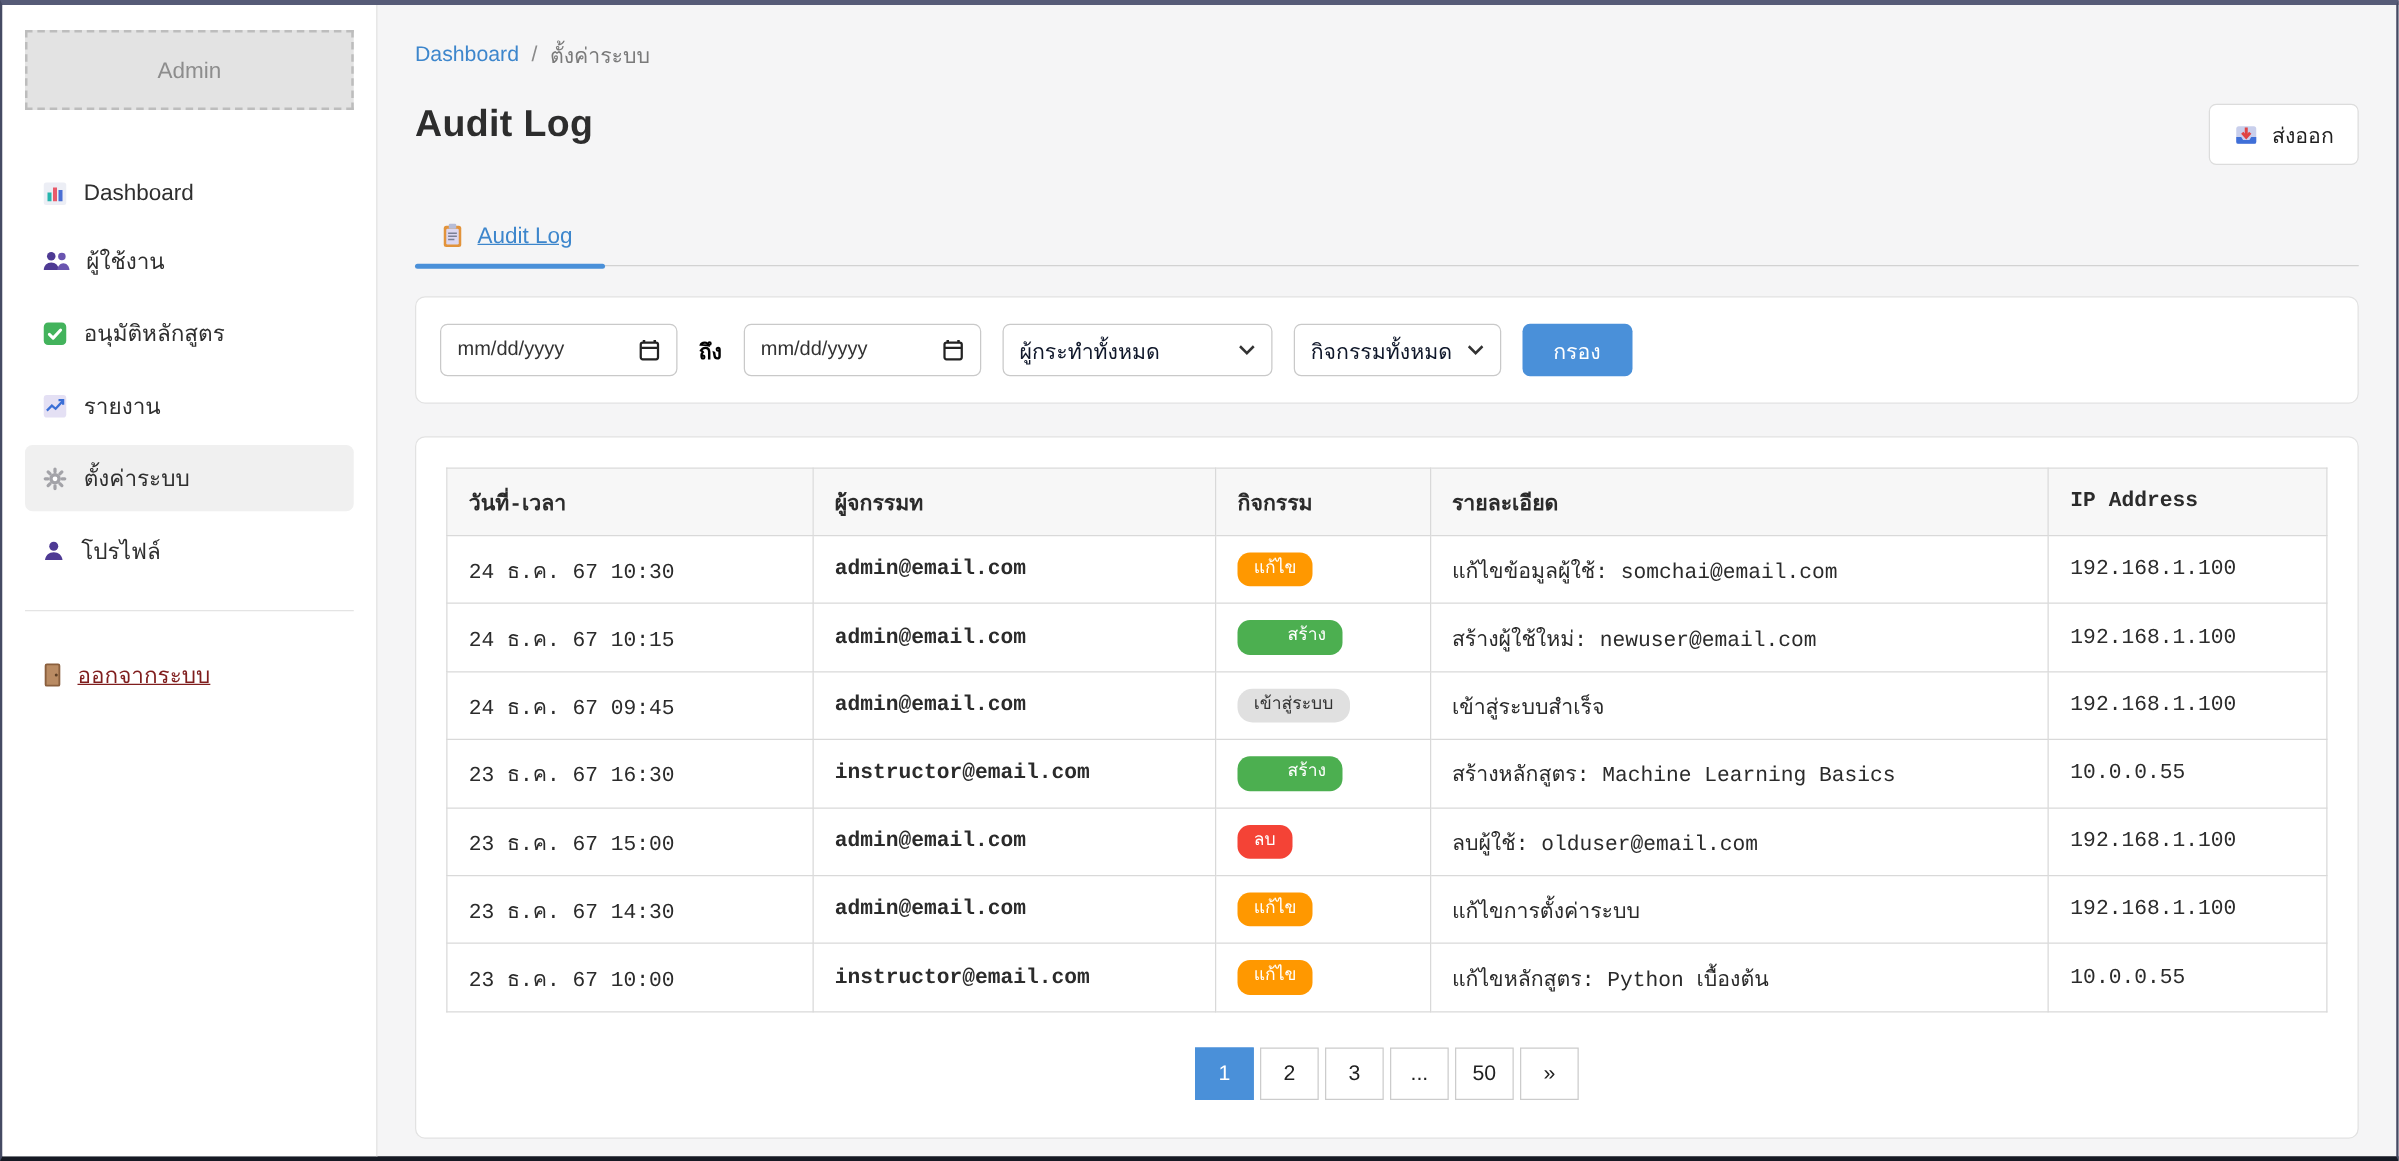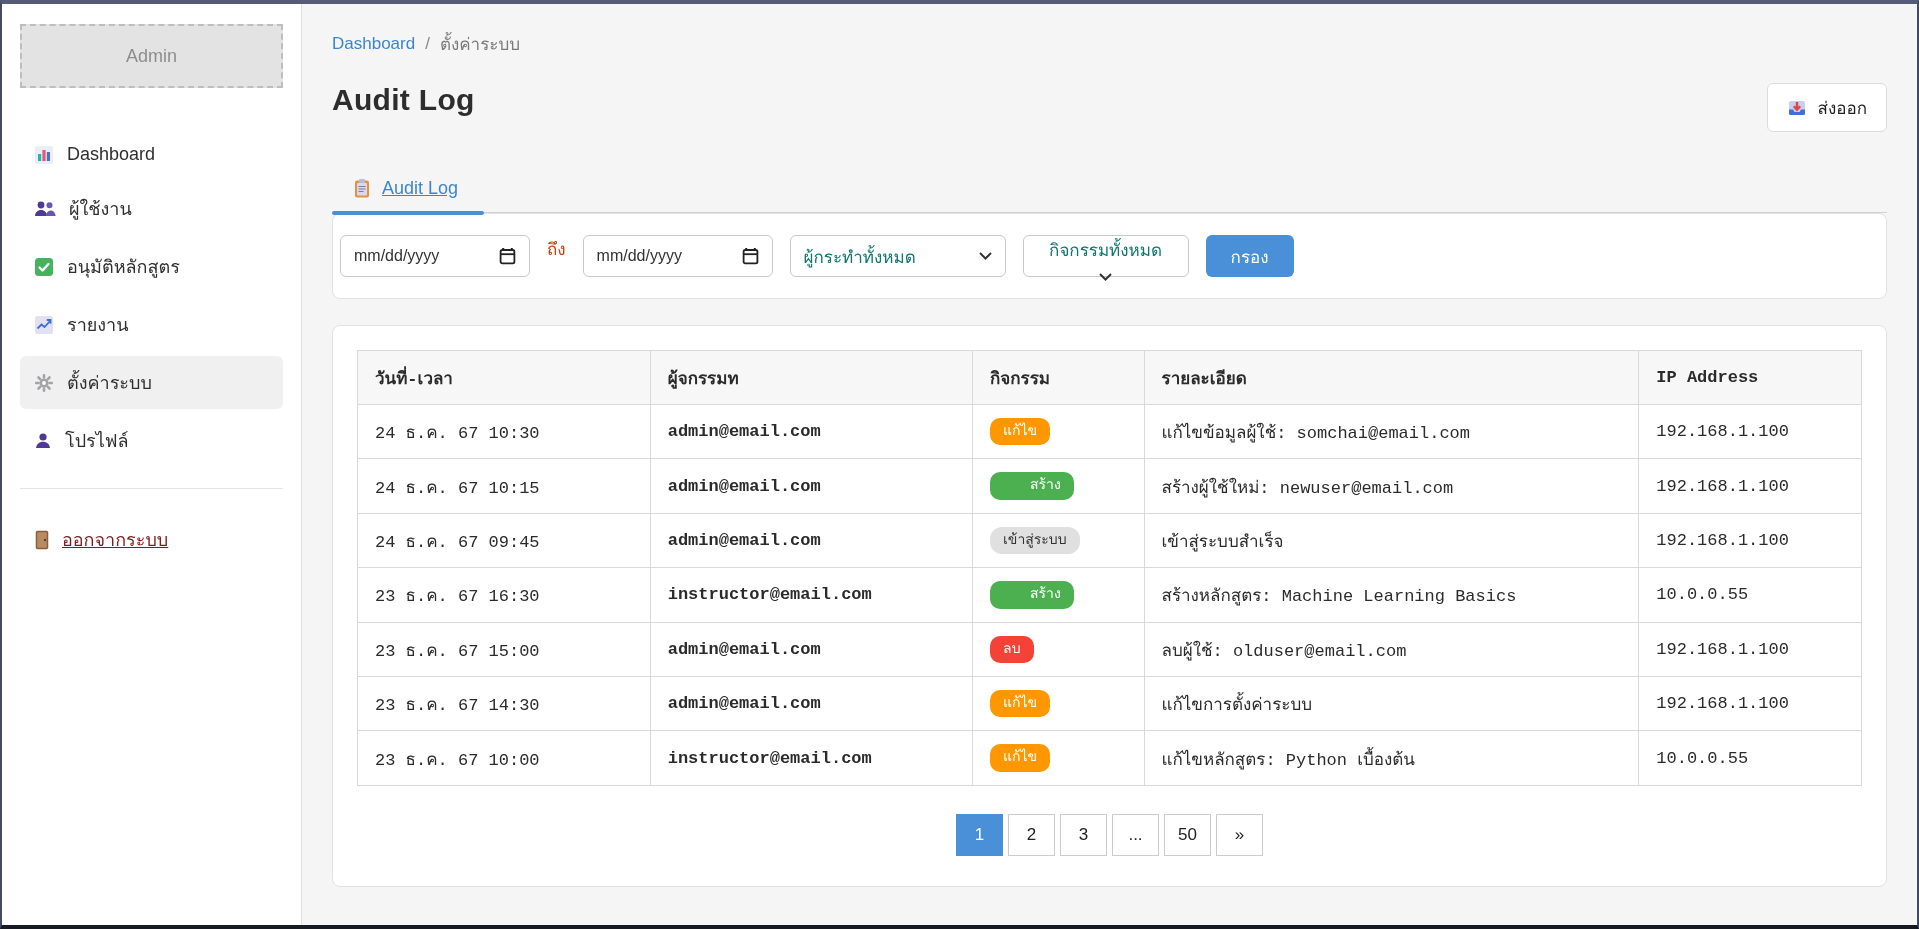--- a/index.html
+++ b/index.html
@@ -29,28 +29,28 @@
   h1{margin:0;font-size:30px;color:#2d2d2d;font-weight:bold;letter-spacing:0.3px;}
   .export-btn{display:flex;align-items:center;gap:11px;background:#fff;border:1px solid #dcdcdc;
               border-radius:6px;padding:10px 19px;font-size:17px;color:#1f1f1f;cursor:pointer;}
   
   .tabbar{margin-top:36px;border-bottom:1px solid #d2d2d2;display:flex;}
   .tab{display:flex;align-items:center;gap:10px;padding:10px 26px 13px 20px;position:relative;cursor:pointer;}
   .tab.active::after{content:'';position:absolute;left:0;right:0;bottom:-2.5px;height:4px;background:#4a90d9;border-radius:2px;}
   .tab a{color:#3d86cc;font-size:18px;text-decoration:underline;}
   
   .card{background:#fff;border:1px solid #e2e2e2;border-radius:8px;box-sizing:border-box;}
-  .filter-card{padding:21px 7px;display:flex;align-items:flex-start;gap:17px;}
+  .filter-card{margin-top:24px;padding:21px 19px;display:flex;align-items:center;gap:17px;}
   .date-input{width:190px;height:42px;border:1px solid #c9c9c9;border-radius:6px;display:flex;align-items:center;
               justify-content:space-between;padding:0 13px;font-size:16px;color:#333;box-sizing:border-box;cursor:text;background:#fff;}
-  .to-label{font-size:17px;color:#c2410c;}
+  .to-label{font-size:17px;color:#000000;font-weight:bold;}
   .select{height:42px;border:1px solid #c9c9c9;border-radius:6px;display:flex;align-items:center;
-          justify-content:space-between;padding:0 13px;font-size:17px;color:#0f766e;box-sizing:border-box;gap:10px;cursor:pointer;background:#fff;}
+          justify-content:space-between;padding:0 13px;font-size:17px;color:#0f172a;box-sizing:border-box;gap:10px;cursor:pointer;background:#fff;}
   .select.actor{width:216px;}
-  .select.activity{width:166px;flex-direction:column;}
+  .select.activity{width:166px;}
   .filter-btn{height:42px;padding:0 25px;background:#4a90d9;color:#fff;border:none;border-radius:6px;
               font-size:17px;cursor:pointer;}
   
   .table-card{margin-top:26px;padding:24px 24px 30px;}
   table{width:100%;border-collapse:collapse;font-size:17px;table-layout:fixed;font-family:Liberation Mono, monospace;}
   th,td{border:1px solid #d9d9d9;padding:13px 17px;text-align:left;color:#2b2b2b;overflow:hidden;white-space:nowrap;}
   th{background:#f7f7f7;font-weight:bold;}
   td.actor{font-weight:bold;}
   .col0{width:19.4%;} .col1{width:21.6%;} .col2{width:10.4%;} .col3{width:34.4%;} .col4{width:14.2%;}
   .badge{display:inline-block;padding:6px 13px;border-radius:10px;font-size:14px;color:#fff;line-height:1.1;}

